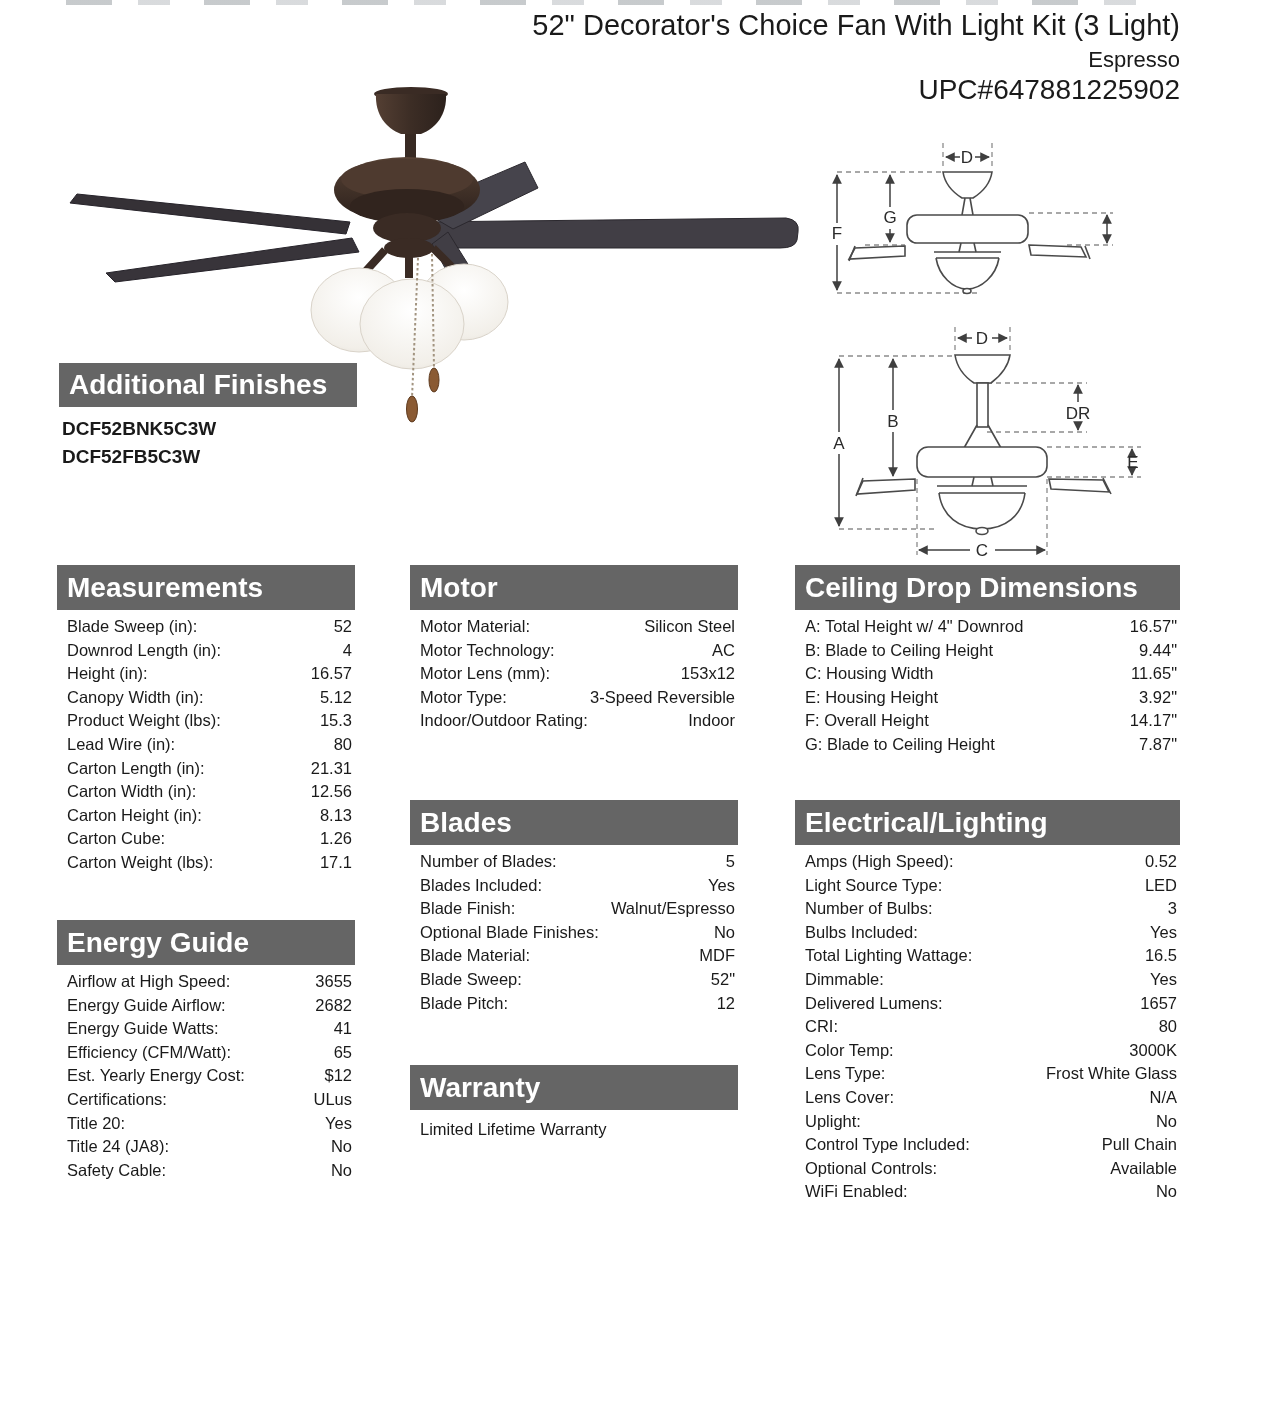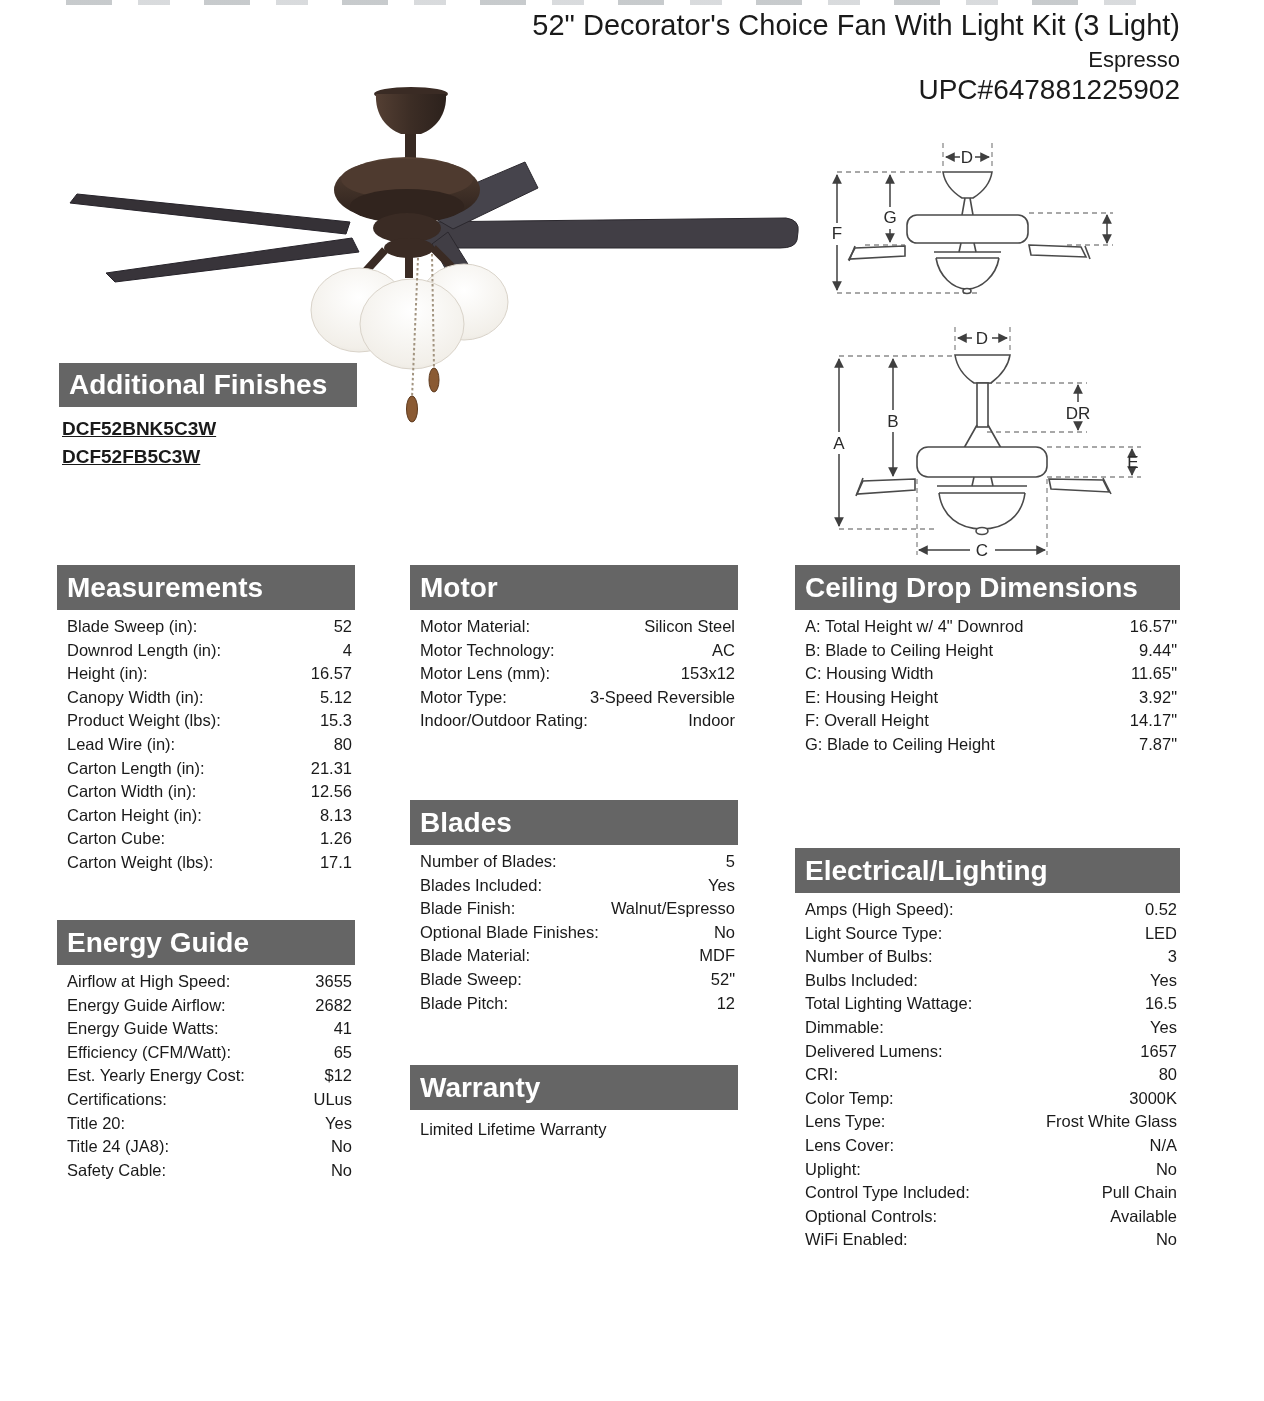--- a/index.html
+++ b/index.html
@@ -24,21 +24,21 @@
   .rows{margin-top:5px;}
   .row{
     display:flex;justify-content:space-between;align-items:center;
     font-size:16.5px;height:23.6px;line-height:23.6px;padding:0 3px 0 10px;
   }
   .row .label{white-space:nowrap;}
   .row .value{white-space:nowrap;text-align:right;padding-left:8px;}
   .warranty-body{font-size:16.5px;line-height:23px;padding:8px 0 0 10px;}
   .addfin{position:absolute;left:59px;top:363px;width:298px;}
   .addfin .sec-header{height:44px;line-height:44px;}
-  .models{list-style:none;margin:8px 0 0 3px;padding:0;font-weight:bold;font-size:19px;line-height:28px;text-decoration:underline;}
+  .models{list-style:none;margin:8px 0 0 3px;padding:0;font-weight:bold;font-size:19px;line-height:28px;}
   .fanwrap{position:absolute;left:60px;top:82px;width:740px;height:380px;}
   .diag{position:absolute;}
   .dimlabel{font-size:17px;fill:#2b2b2b;font-family:"Liberation Sans",sans-serif;}
 </style>
 </head>
 <body>
 
 <div class="sheet">
 
   <div class="topcrop"></div>
@@ -378,21 +378,21 @@
         <span class="label">F: Overall Height</span>
         <span class="value">14.17"</span>
       </div>
         <div class="row">
         <span class="label">G: Blade to Ceiling Height</span>
         <span class="value">7.87"</span>
       </div>
       </div>
   </section>
 
-  <section class="spec-table" style="left:795px;top:800px;width:385px;margin-top:48px;">
+  <section class="spec-table" style="left:795px;top:800px;width:385px;">
     <div class="sec-header">Electrical/Lighting</div>
     <div class="rows">
         <div class="row">
         <span class="label">Amps (High Speed):</span>
         <span class="value">0.52</span>
       </div>
         <div class="row">
         <span class="label">Light Source Type:</span>
         <span class="value">LED</span>
       </div>

